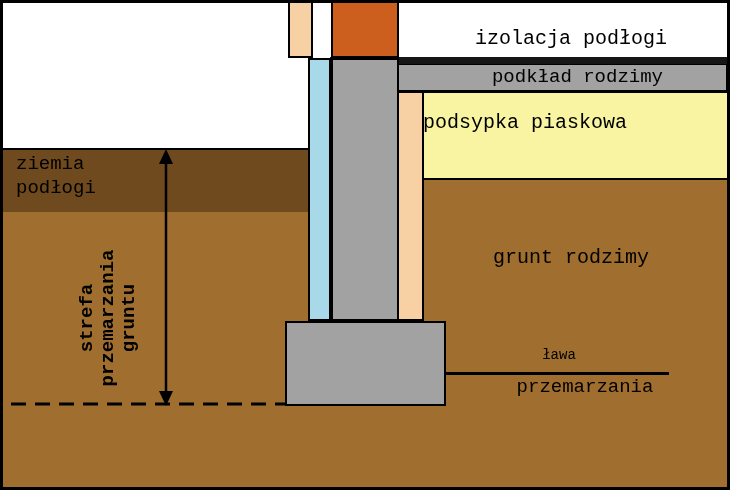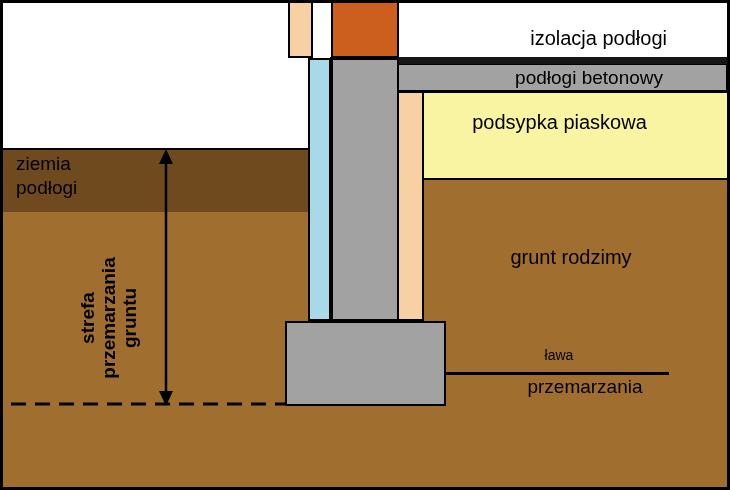--- a/index.html
+++ b/index.html
@@ -3,21 +3,21 @@
 <meta charset="utf-8">
 <style>
   html,body{margin:0;padding:0;background:#fff;}
   .canvas{
     position:relative;
     width:730px;height:490px;
     box-sizing:border-box;
     border:3px solid #000;
     background:#fff;
     overflow:hidden;
-    font-family:Liberation Sans, sans-serif;
+    font-family:Liberation Mono, monospace;
     color:#000;
   }
   .abs{position:absolute;box-sizing:border-box;}
 
   
   .native-soil{left:0;top:145px;width:724px;height:339px;}
   .topsoil{left:0;top:145px;width:307px;height:64px;border-top:2px solid #000;}
 
   
   .floor-insulation{left:327px;top:54px;width:397px;height:7px;}
@@ -32,21 +32,21 @@
   .peach-right{left:394px;top:88px;width:27px;height:230px;border:2px solid #000;}
   .footing{left:282px;top:318px;width:161px;height:85px;border:2px solid #000;}
 
   
   .overlay{left:0;top:0;width:724px;height:484px;pointer-events:none;}
 
   
   .lbl{position:absolute;color:#000;}
   .lbl-izolacja{left:430px;top:24px;width:234px;text-align:right;font-size:20px;}
   .lbl-podklad{left:430px;top:61px;width:230px;height:27px;line-height:27px;text-align:right;font-size:19px;}
-  .lbl-podsypka{left:440px;top:108px;width:233px;text-align:center;font-size:20px;}
+  .lbl-podsypka{left:420px;top:108px;width:233px;text-align:left;font-size:20px;}
   .lbl-grunt{left:470px;top:243px;width:196px;text-align:center;font-size:20px;}
   .lbl-ziemia{left:13px;top:149px;font-size:19px;line-height:24px;}
   .lbl-lawa1{left:472px;top:344px;width:168px;text-align:center;font-size:14px;}
   .lbl-lawa2{left:498px;top:373px;width:168px;text-align:center;font-size:19px;}
   .lawa-line{left:441px;top:369px;width:225px;height:0;border-top:3px solid #000;}
   .lbl-strefa{
     left:105px;top:315px;
     transform:translate(-50%,-50%) rotate(-90deg);
     text-align:center;font-weight:bold;font-size:19px;line-height:21px;
     white-space:nowrap;
@@ -74,21 +74,21 @@
   <svg class="abs overlay" viewBox="0 0 724 484" xmlns="http://www.w3.org/2000/svg">
     <line x1="163" y1="153" x2="163" y2="396" stroke-width="2.5" stroke="#000000"></line>
     <polygon points="163,146 156,161 170,161" fill="#000000"></polygon>
     <polygon points="163,403 156,388 170,388" fill="#000000"></polygon>
     <line x1="8" y1="401" x2="282" y2="401" stroke-width="3" stroke-dasharray="15 9" stroke="#000000"></line>
   </svg>
 
   <div class="abs lawa-line"></div>
 
   <div class="lbl lbl-izolacja">izolacja podłogi</div>
-  <div class="lbl lbl-podklad">podłogi betonowy</div>
+  <div class="lbl lbl-podklad">podkład rodzimy</div>
   <div class="lbl lbl-podsypka">podsypka piaskowa</div>
   <div class="lbl lbl-grunt">grunt rodzimy</div>
 
   <div class="lbl lbl-ziemia">
     <div>ziemia</div>
     <div>podłogi</div>
   </div>
 
   <div class="lbl lbl-lawa1">ława</div>
   <div class="lbl lbl-lawa2">przemarzania</div>

